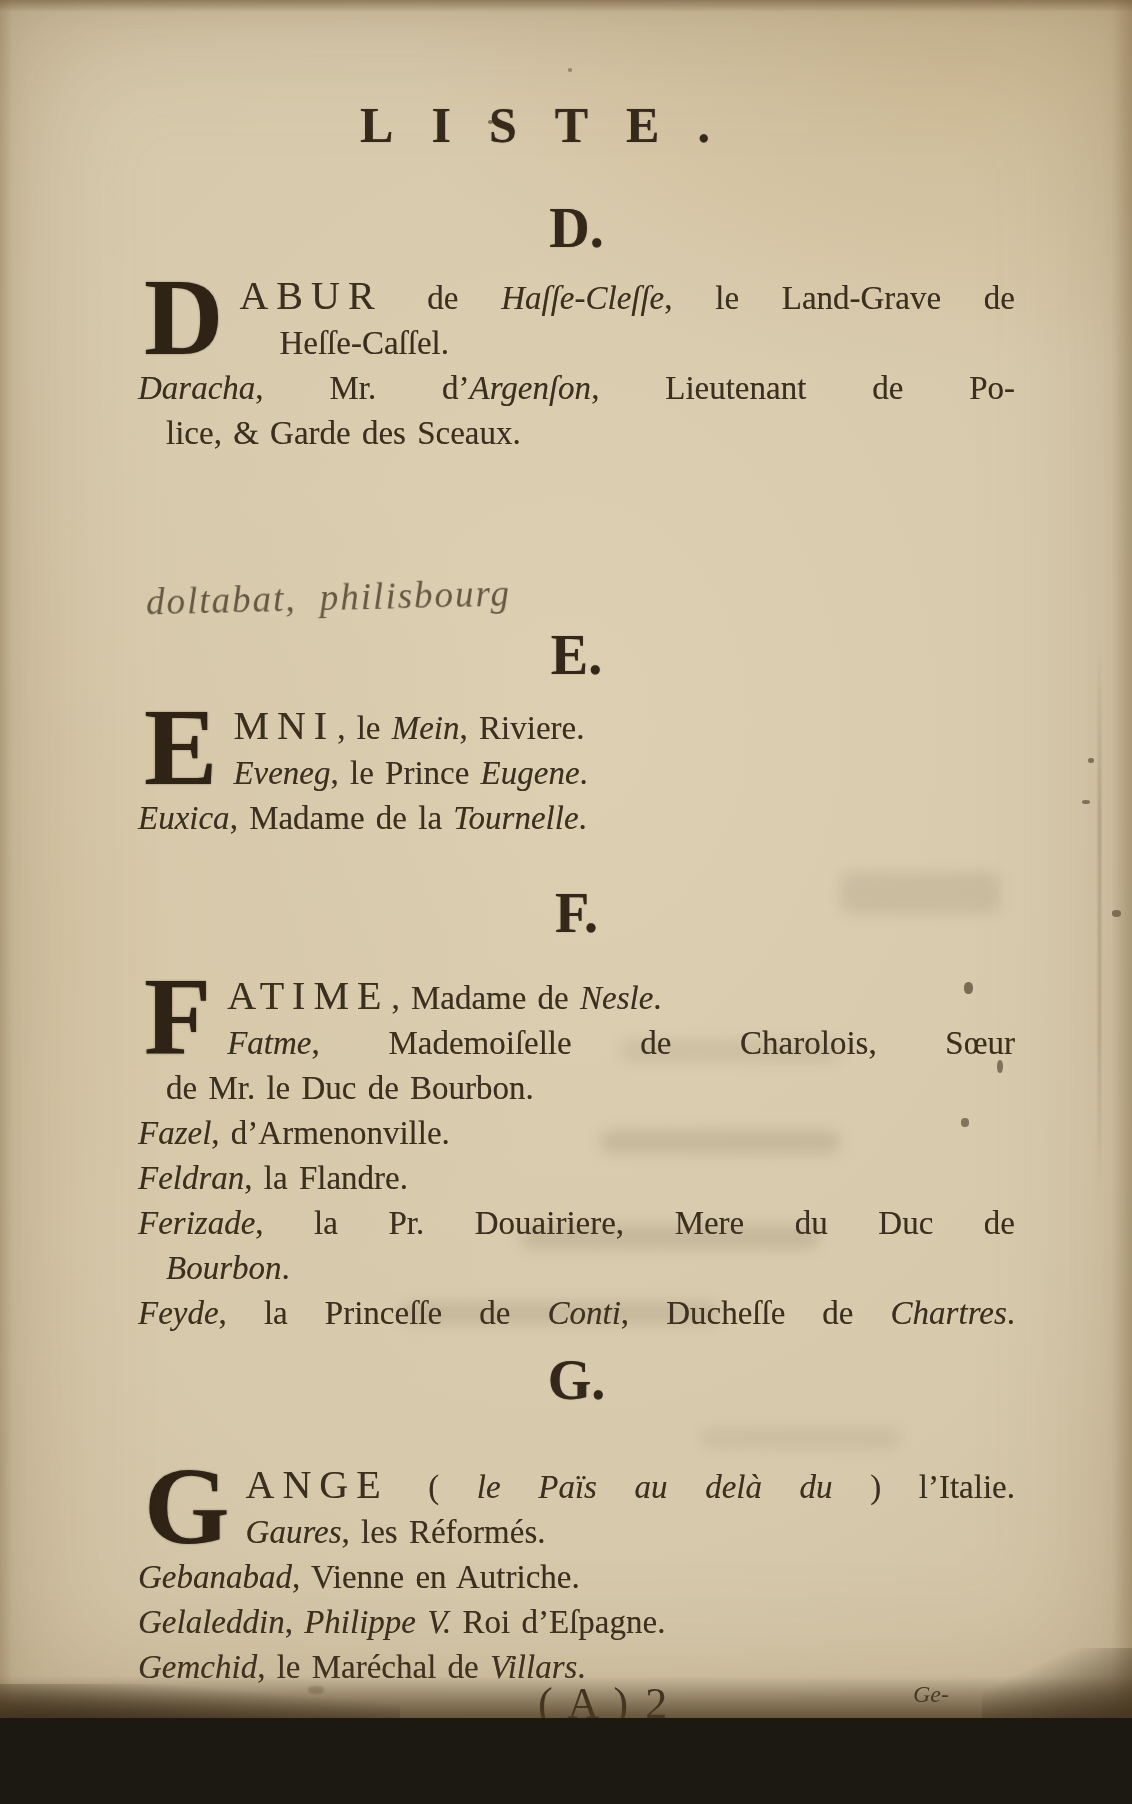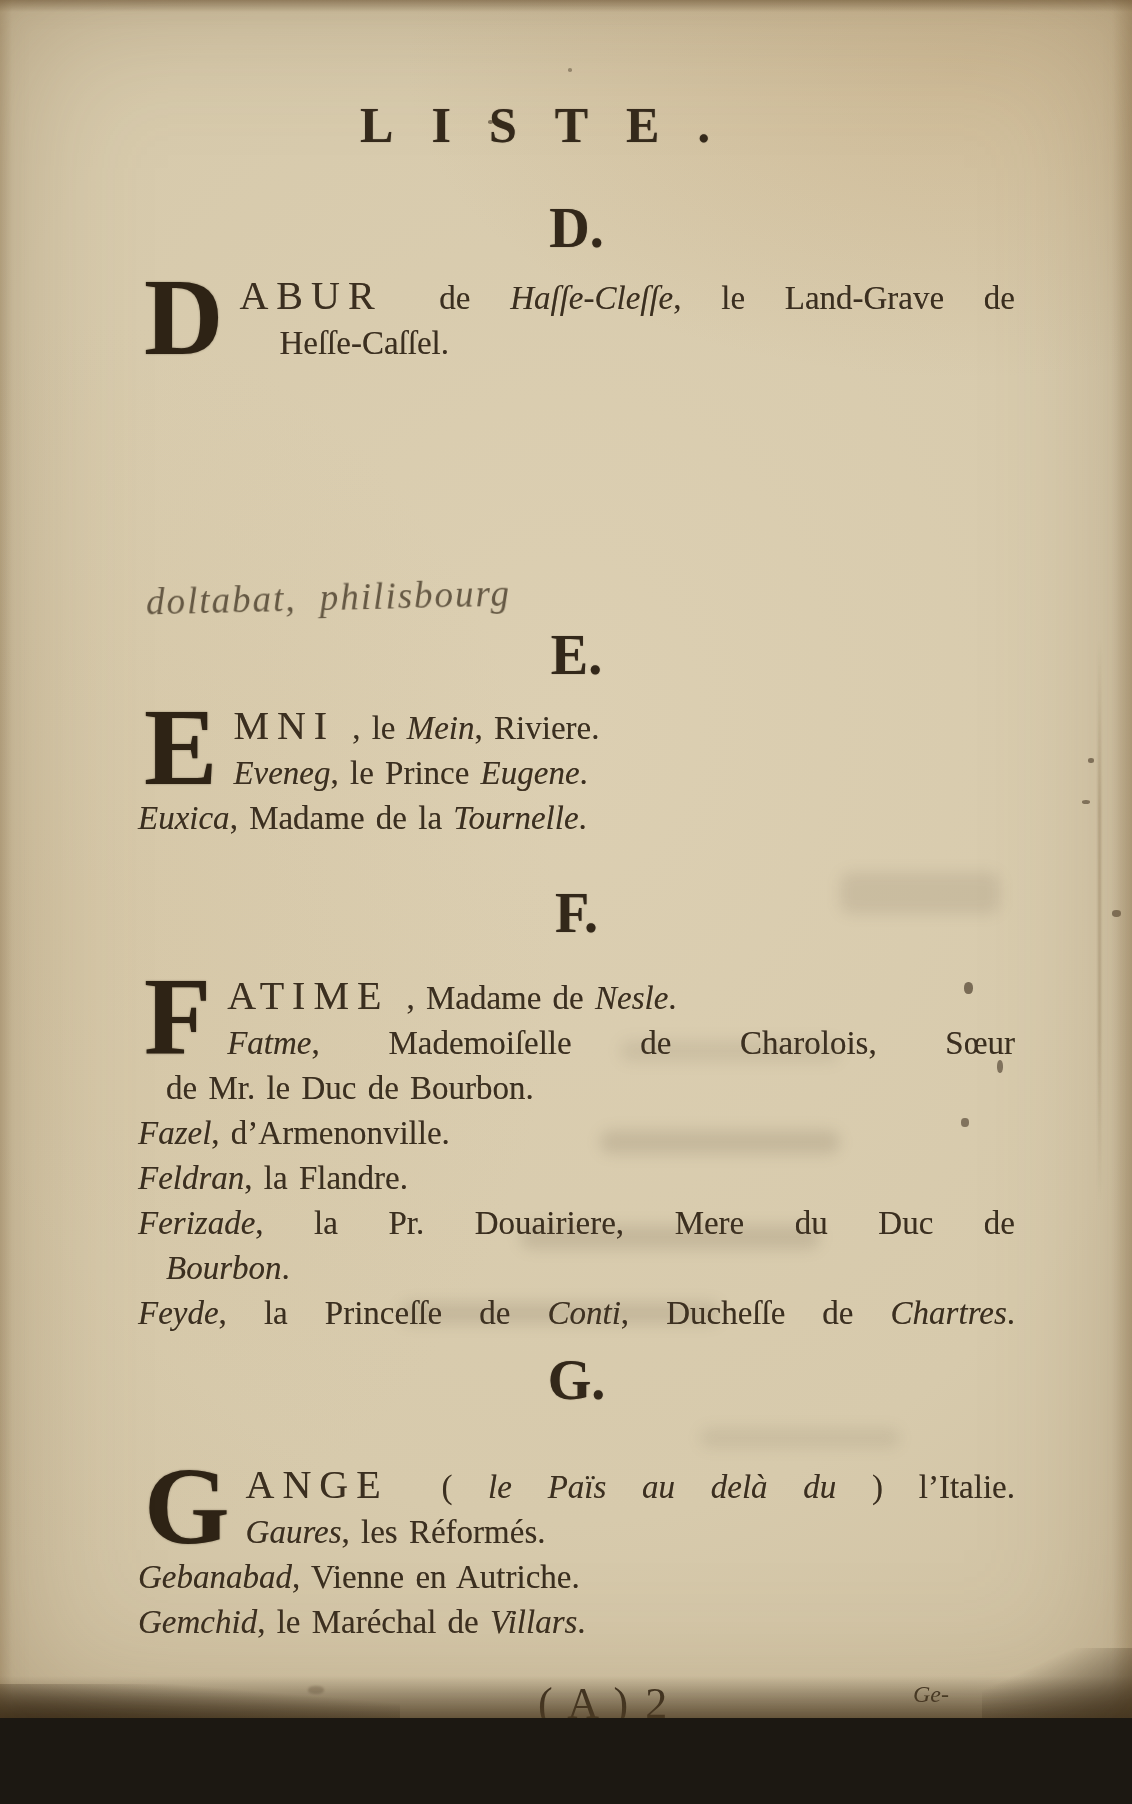--- a/index.html
+++ b/index.html
@@ -51,21 +51,21 @@
     margin:0;font-size:56px;line-height:64px;text-align:center;font-weight:600;
     color:#33281a;text-shadow:0 0 1px rgba(51,40,26,.5);
   }
   .entry{margin:0;font-size:33px;line-height:45px;word-spacing:3px;
     text-shadow:0 0 .6px rgba(59,47,32,.45);}
   .line{display:block;}
   .line.cont{text-indent:28px;}
   .has-drop .line.cont{text-indent:40px;}
   .line.j{text-align:justify;text-align-last:justify;}
   .i{font-style:italic;}
-  .sc{font-size:40px;letter-spacing:8px;margin-right:17px;}
+  .sc{font-size:40px;letter-spacing:8px;margin-right:2px;}
   .drop{
     float:left;font-size:110px;line-height:80px;height:84px;
     margin:4px 16px 0 6px;color:#2e2315;font-weight:600;
     text-shadow:0 0 2px rgba(46,35,21,.45);
   }
   .handwriting{
     position:absolute;left:146px;top:576px;margin:0;
     font-size:37px;font-style:italic;letter-spacing:2px;word-spacing:12px;
     color:rgba(74,62,44,.82);transform:rotate(-1.4deg);filter:blur(.4px);
   }
@@ -101,20 +101,24 @@
 
   <div id="sections">
       <section>
         <h2 class="letter">D.</h2>
         <div class="entries">
           <p class="entry has-drop">
             <span class="drop">D</span>
             <span class="line j"><span class="sc">ABUR</span><span class="r"> de </span><span class="i">Haſſe-Cleſſe</span><span class="r">, le Land-Grave de</span></span>
             <span class="line cont"><span class="r">Heſſe-Caſſel.</span></span>
           </p>
+          <p class="entry">
+            <span class="line j"><span class="i">Daracha</span><span class="r">, Mr. d’</span><span class="i">Argenſon</span><span class="r">, Lieutenant de Po-</span></span>
+            <span class="line cont"><span class="r">lice, &amp; Garde des Sceaux.</span></span>
+          </p>
         </div>
       </section>
       <section>
         <h2 class="letter">E.</h2>
         <div class="entries">
           <p class="entry has-drop">
             <span class="drop">E</span>
             <span class="line"><span class="sc">MNI</span><span class="r">, le </span><span class="i">Mein</span><span class="r">, Riviere.</span></span>
           </p>
           <p class="entry">
@@ -156,20 +160,23 @@
         <div class="entries">
           <p class="entry has-drop">
             <span class="drop">G</span>
             <span class="line j"><span class="sc">ANGE</span><span class="r"> ( </span><span class="i">le Païs au delà du</span><span class="r"> ) l’Italie.</span></span>
           </p>
           <p class="entry">
             <span class="line"><span class="i">Gaures</span><span class="r">, les Réformés.</span></span>
           </p>
           <p class="entry">
             <span class="line"><span class="i">Gebanabad</span><span class="r">, Vienne en Autriche.</span></span>
+          </p>
+          <p class="entry">
+            <span class="line"><span class="i">Gelaleddin</span><span class="r">, </span><span class="i">Philippe V.</span><span class="r"> Roi d’Eſpagne.</span></span>
           </p>
           <p class="entry">
             <span class="line"><span class="i">Gemchid</span><span class="r">, le Maréchal de </span><span class="i">Villars</span><span class="r">.</span></span>
           </p>
         </div>
       </section>
     </div>
 
   <p class="handwriting">doltabat, philisbourg</p>
 

